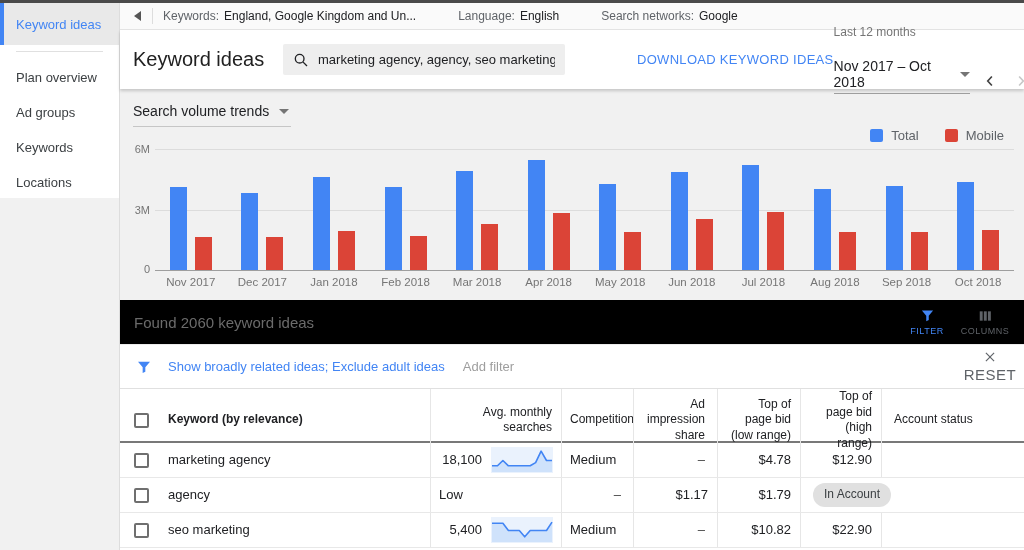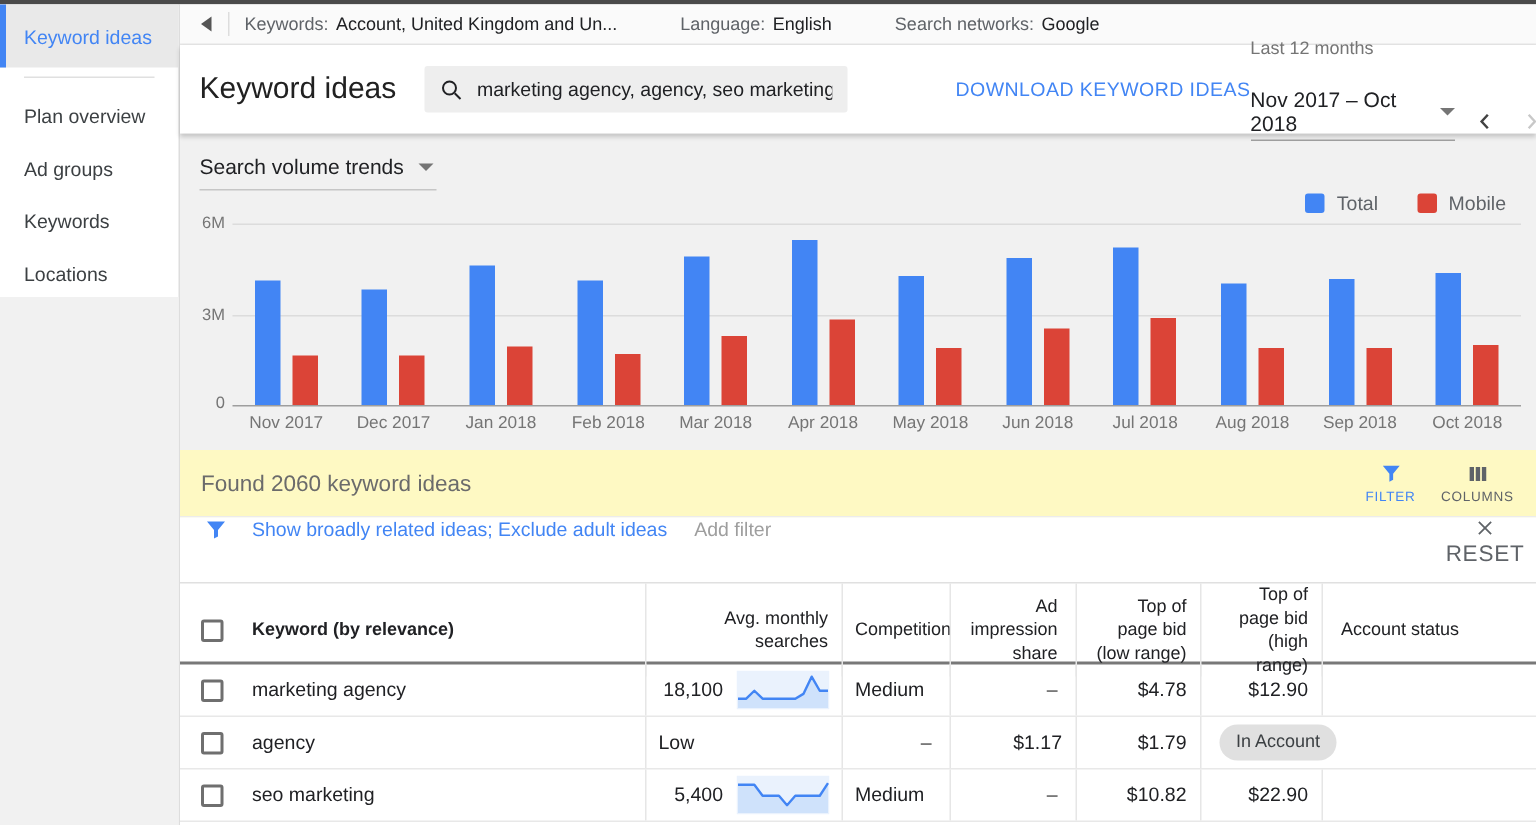--- a/index.html
+++ b/index.html
@@ -51,27 +51,27 @@
   .plot { position:relative; margin:6px 0 0 22px; height:122px; border-bottom:1px solid #9e9e9e; }
   .gridline { position:absolute; left:0; right:0; border-top:1px solid #dcdcdc; }
   .ytick { position:absolute; left:-22px; width:17px; text-align:right; font-size:11px; color:#757575; }
   .chart-groups { position:absolute; left:0; right:0; top:0; bottom:0; display:flex; }
   .bar-group { flex:1; display:flex; align-items:flex-end; justify-content:center; gap:8px; }
   .bar { width:17px; }
   .xlabels { display:flex; margin:5px 0 0 22px; }
   .xlabel { flex:1; text-align:center; font-size:11.5px; color:#757575; }
 
   
-  .results-bar { height:45px; background:#fef9c3; display:flex; align-items:center; padding:0 10px 0 14px; border-bottom:1px solid #ececec; flex:none; }
+  .results-bar { height:45px; background:#000000; display:flex; align-items:center; padding:0 10px 0 14px; border-bottom:1px solid #ececec; flex:none; }
   .found-text { font-size:15px; color:#6b6b6b; flex:1; }
   .tool-btn { width:58px; display:flex; flex-direction:column; align-items:center; gap:3px; font-size:9px; letter-spacing:0.5px; cursor:pointer; }
   .tool-btn.blue { color:#4285f4; }
   .tool-btn.gray { color:#5f6368; }
 
-  .filter-bar { height:44px; background:#fff; display:flex; padding:0 12px 0 16px; border-bottom:1px solid #e0e0e0; flex:none; }
+  .filter-bar { height:44px; background:#fff; display:flex; align-items:center; padding:0 12px 0 16px; border-bottom:1px solid #e0e0e0; flex:none; }
   .applied-filters { font-size:13px; color:#4285f4; margin-left:16px; cursor:pointer; }
   .add-filter { font-size:13px; color:#9e9e9e; margin-left:18px; cursor:pointer; }
   .reset-btn { margin-left:auto; display:flex; flex-direction:column; align-items:center; gap:2px; font-size:15px; letter-spacing:0.5px; color:#5f6368; cursor:pointer; width:44px; }
 
   
   .thead, .trow { display:grid; grid-template-columns:40px 270px 131px 72px 84px 83px 81px auto; }
   .thead { height:54px; border-bottom:2px solid #787878; font-size:12px; color:#202124; flex:none; }
   .trow { height:35px; border-bottom:1px solid #e8e8e8; font-size:13px; color:#202124; flex:none; }
   .cell { display:flex; align-items:center; line-height:1.3; }
   .cell.bl { border-left:1px solid #e6e6e6; }
@@ -115,21 +115,21 @@
 
     <div class="main">
 
       <div class="topbar">
         <div class="back-btn">
             <span class="back-tri"></span>
           </div>
         <div class="topbar-sep"></div>
         <div class="tb-group">
           <span class="tb-label">Keywords:</span>
-          <span class="tb-value">Account, United Kingdom and Un...</span>
+          <span class="tb-value">England, Google Kingdom and Un...</span>
         </div>
         <div class="tb-group">
           <span class="tb-label">Language:</span>
           <span class="tb-value">English</span>
         </div>
         <div class="tb-group">
           <span class="tb-label">Search networks:</span>
           <span class="tb-value">Google</span>
         </div>
       </div>

